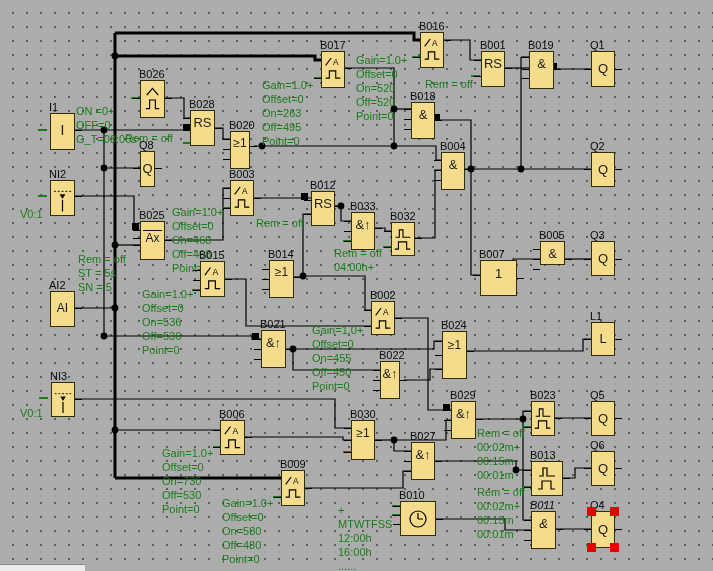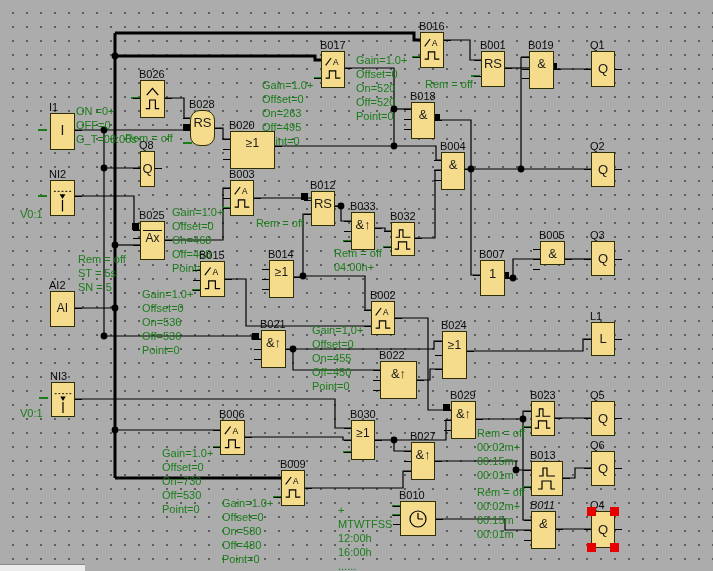--- a/index.html
+++ b/index.html
@@ -266,34 +266,34 @@
         <div class="blk-label">B026</div>
         <div class="blk-icon" style="margin-top: 2px;">
           <svg width="24" height="32" viewBox="0 0 24 32">
             <path d="M6,12 L12,5 L18,12" stroke="#000" stroke-width="1.3" fill="none"></path>
             <path d="M5,26 L9,26 L9,17 L15,17 L15,26 L19,26" stroke="#000" stroke-width="1.2" fill="none"></path>
           </svg>
         </div>
         <div class="pin left" style="top: 17px;"></div>
         <div class="pin right" style="top: 17px;"></div>
       </div>
-      <div class="block" style="left: 190px; top: 110px; width: 25px; height: 36px; border-radius: 10px;">
+      <div class="block" style="left: 190px; top: 110px; width: 25px; height: 36px;">
         <div class="blk-label">B028</div>
         <div class="blk-text" style="margin-top: 4px;">RS</div>
         <div class="pin left" style="top: 7px;"></div>
         <div class="pin left" style="top: 19px;"></div>
         <div class="pin right" style="top: 17px;"></div>
       </div>
       <div class="block" style="left: 140px; top: 151px; width: 15px; height: 36px;">
         <div class="blk-label">Q8</div>
         <div class="blk-text" style="margin-top: 9px;">Q</div>
         <div class="pin left" style="top: 16px;"></div>
         <div class="pin right" style="top: 16px;"></div>
       </div>
-      <div class="block" style="left: 230px; top: 131px; width: 45px; height: 38px;">
+      <div class="block" style="left: 230px; top: 131px; width: 20px; height: 38px;">
         <div class="blk-label">B020</div>
         <div class="blk-text" style="margin-top: 4px; font-size: 12px;">≥1</div>
         <div class="pin left" style="top: 7px;"></div>
         <div class="pin left" style="top: 17px;"></div>
         <div class="pin left" style="top: 27px;"></div>
         <div class="pin right" style="top: 14px;"></div>
       </div>
       <div class="block" style="left: 230px; top: 180px; width: 24px; height: 36px;">
         <div class="blk-label">B003</div>
         <div class="blk-icon" style="margin-top: 1px;">
@@ -427,21 +427,21 @@
         <div class="blk-icon" style="margin-top: 1px;">
           <svg width="24" height="32" viewBox="0 0 24 32">
             <path d="M4,13 L8,13 L8,5 L12,5 L12,13 L20,13" stroke="#000" stroke-width="1.2" fill="none"></path>
             <path d="M3,26 L7,26 L7,18 L16,18 L16,26 L20,26" stroke="#000" stroke-width="1.2" fill="none"></path>
           </svg>
         </div>
         <div class="pin left" style="top: 8px;"></div>
         <div class="pin left" style="top: 24px;"></div>
         <div class="pin right" style="top: 15px;"></div>
       </div>
-      <div class="block" style="left: 480px; top: 260px; width: 25px; height: 36px;">
+      <div class="block" style="left: 480px; top: 260px; width: 37px; height: 36px;">
         <div class="blk-label">B007</div>
         <div class="blk-text" style="margin-top: 5px;">1</div>
         <div class="pin left" style="top: 14px;"></div>
         <div class="pin right" style="top: 17px;"></div>
       </div>
       <div class="block" style="left: 540px; top: 241px; width: 25px; height: 24px;">
         <div class="blk-label">B005</div>
         <div class="blk-text" style="margin-top: 4px;">&amp;</div>
         <div class="pin left" style="top: 7px;"></div>
         <div class="pin left" style="top: 17px;"></div>
@@ -468,21 +468,21 @@
           <svg width="24" height="32" viewBox="0 0 24 32">
             <path d="M4,12 L10,4" stroke="#000" stroke-width="1.2" fill="none"></path>
             <text x="12" y="12" font-size="9" fill="#000">A</text>
             <path d="M4,26 L8,26 L8,18 L15,18 L15,26 L20,26" stroke="#000" stroke-width="1.2" fill="none"></path>
           </svg>
         </div>
         <div class="pin left" style="top: 8px;"></div>
         <div class="pin left" style="top: 24px;"></div>
         <div class="pin right" style="top: 16px;"></div>
       </div>
-      <div class="block" style="left: 380px; top: 361px; width: 37px; height: 38px;">
+      <div class="block" style="left: 380px; top: 361px; width: 20px; height: 38px;">
         <div class="blk-label">B022</div>
         <div class="blk-text" style="margin-top: 4px;">&amp;↑</div>
         <div class="pin left" style="top: 8px;"></div>
         <div class="pin left" style="top: 18px;"></div>
         <div class="pin left" style="top: 28px;"></div>
         <div class="pin right" style="top: 18px;"></div>
       </div>
       <div class="block" style="left: 442px; top: 331px; width: 25px; height: 48px;">
         <div class="blk-label">B024</div>
         <div class="blk-text" style="margin-top: 6px; font-size: 12px;">≥1</div>

